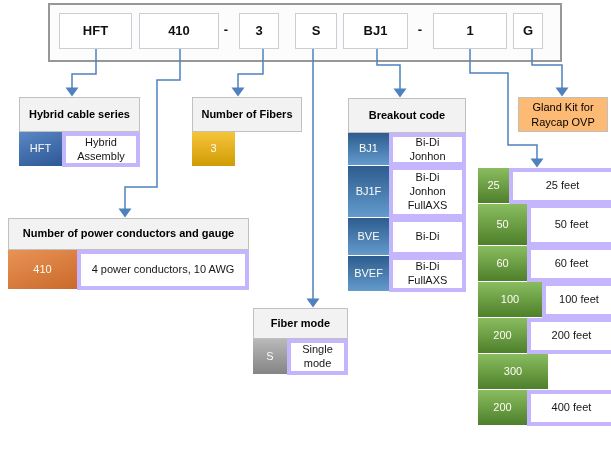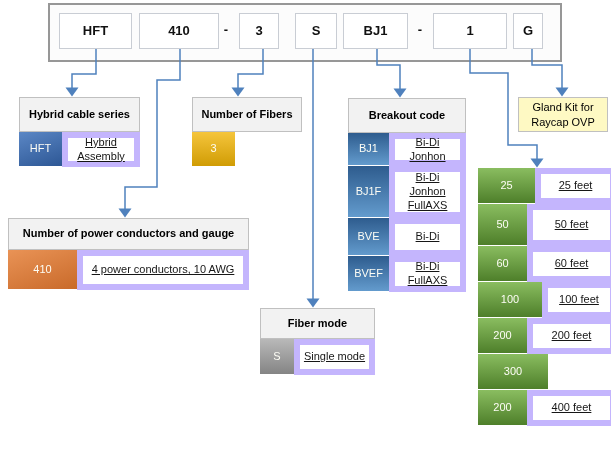--- a/index.html
+++ b/index.html
@@ -27,30 +27,30 @@
     box-sizing:border-box;background:#f2f2f2;border:1px solid #c0c0c0;
     display:flex;align-items:center;justify-content:center;text-align:center;
     font-weight:bold;font-size:11px;color:#000;line-height:1.2;
   }
   .tbl-row{display:flex;flex-direction:row;box-sizing:border-box;}
   .cell{
     box-sizing:border-box;display:flex;align-items:center;justify-content:center;
     text-align:center;font-size:11px;line-height:1.25;white-space:pre-line;
   }
   .cell.code{color:#fdfdf5;border-bottom:1px solid #ffffff;}
-  .cell.desc{flex:1;background:#ffffff;border:6px solid #c4b5fd;color:#161616;text-decoration:underline;}
+  .cell.desc{flex:1;background:#ffffff;border:4px solid #c4b5fd;color:#161616;}
   .blue  {background:linear-gradient(160deg,#5b87c5 0%,#2d5795 100%);}
   .bblue {background:linear-gradient(180deg,#2e5c8e 0%,#639bcd 100%);}
   .orange{background:linear-gradient(160deg,#e99356 0%,#c96a2a 100%);}
   .gold  {background:linear-gradient(180deg,#f5c53c 0%,#d09c04 100%);}
   .gray  {background:linear-gradient(180deg,#b9b9b9 0%,#848484 100%);}
   .green {background:linear-gradient(180deg,#8abd60 0%,#4e7f2a 100%);}
   
   .note-box{
-    position:absolute;box-sizing:border-box;background:#fef9c3;border:1px solid #c0c0c0;
+    position:absolute;box-sizing:border-box;background:#fdba74;border:1px solid #c0c0c0;
     display:flex;align-items:center;justify-content:center;text-align:center;
     font-size:11px;color:#000;white-space:pre-line;line-height:1.35;
   }
   svg.connectors{position:absolute;left:0;top:0;pointer-events:none;}
 </style>
 </head>
 <body>
 
 <div class="canvas">
 
@@ -103,21 +103,21 @@
       <div class="cell desc">Bi-Di
 FullAXS</div>
     </div>
   </div>
 
   <div class="note-box" style="left:518px;top:97px;width:90px;height:35px">Gland Kit for
 Raycap OVP</div>
 
   <div class="tbl" style="left:471px;top:168px;width:138px">
     <div class="tbl-row" style="height:36px">
-      <div class="cell code green" style="width:57px">25</div>
+      <div class="cell code green" style="width:31px">25</div>
       <div class="cell desc">25 feet</div>
     </div>
     <div class="tbl-row" style="height:42px">
       <div class="cell code green" style="width:49px">50</div>
       <div class="cell desc">50 feet</div>
     </div>
     <div class="tbl-row" style="height:36px">
       <div class="cell code green" style="width:49px">60</div>
       <div class="cell desc">60 feet</div>
     </div>
@@ -139,21 +139,21 @@
   </div>
 
   <div class="tbl" style="left:1px;top:218px;width:241px">
     <div class="tbl-header" style="height:32px">Number of power conductors and gauge</div>
     <div class="tbl-row" style="height:40px">
       <div class="cell code orange" style="width:69px">410</div>
       <div class="cell desc">4 power conductors, 10 AWG</div>
     </div>
   </div>
 
-  <div class="tbl" style="left:253px;top:308px;width:115px">
+  <div class="tbl" style="left:246px;top:308px;width:95px">
     <div class="tbl-header" style="height:31px">Fiber mode</div>
     <div class="tbl-row" style="height:36px">
       <div class="cell code gray" style="width:34px">S</div>
       <div class="cell desc">Single mode</div>
     </div>
   </div>
 
   <svg class="connectors" width="611" height="457" viewBox="0 0 611 457">
     <g stroke="#4f81bd" stroke-width="1.5" fill="none">
       <polyline points="96,49 96,74 72,74 72,88"></polyline>

